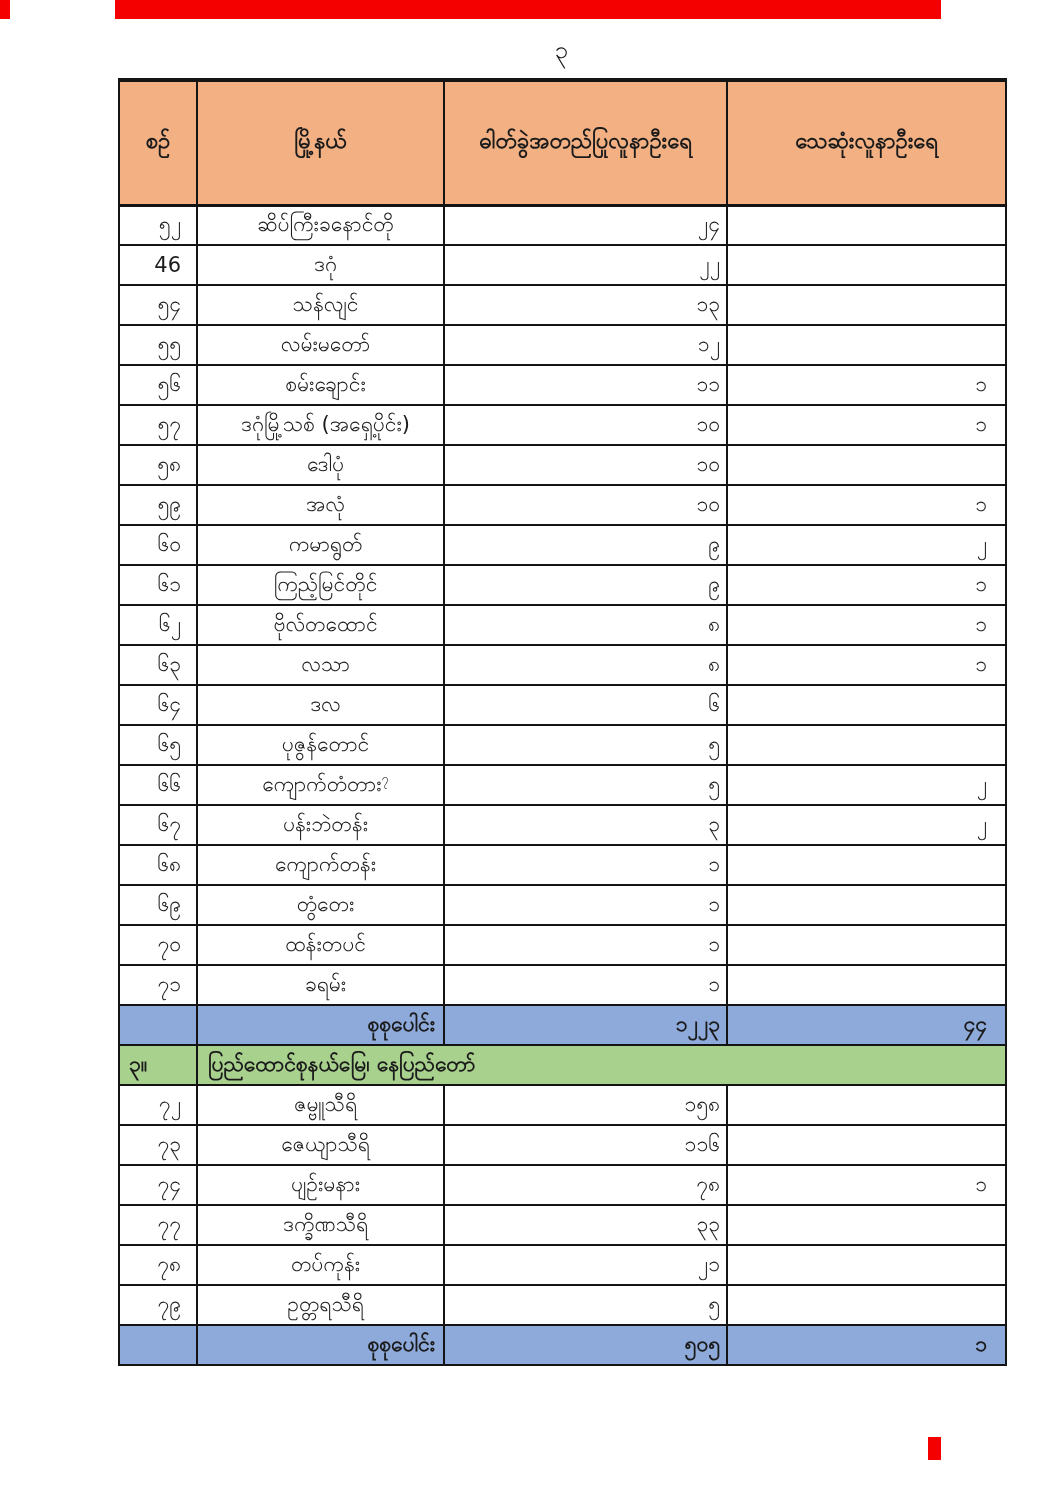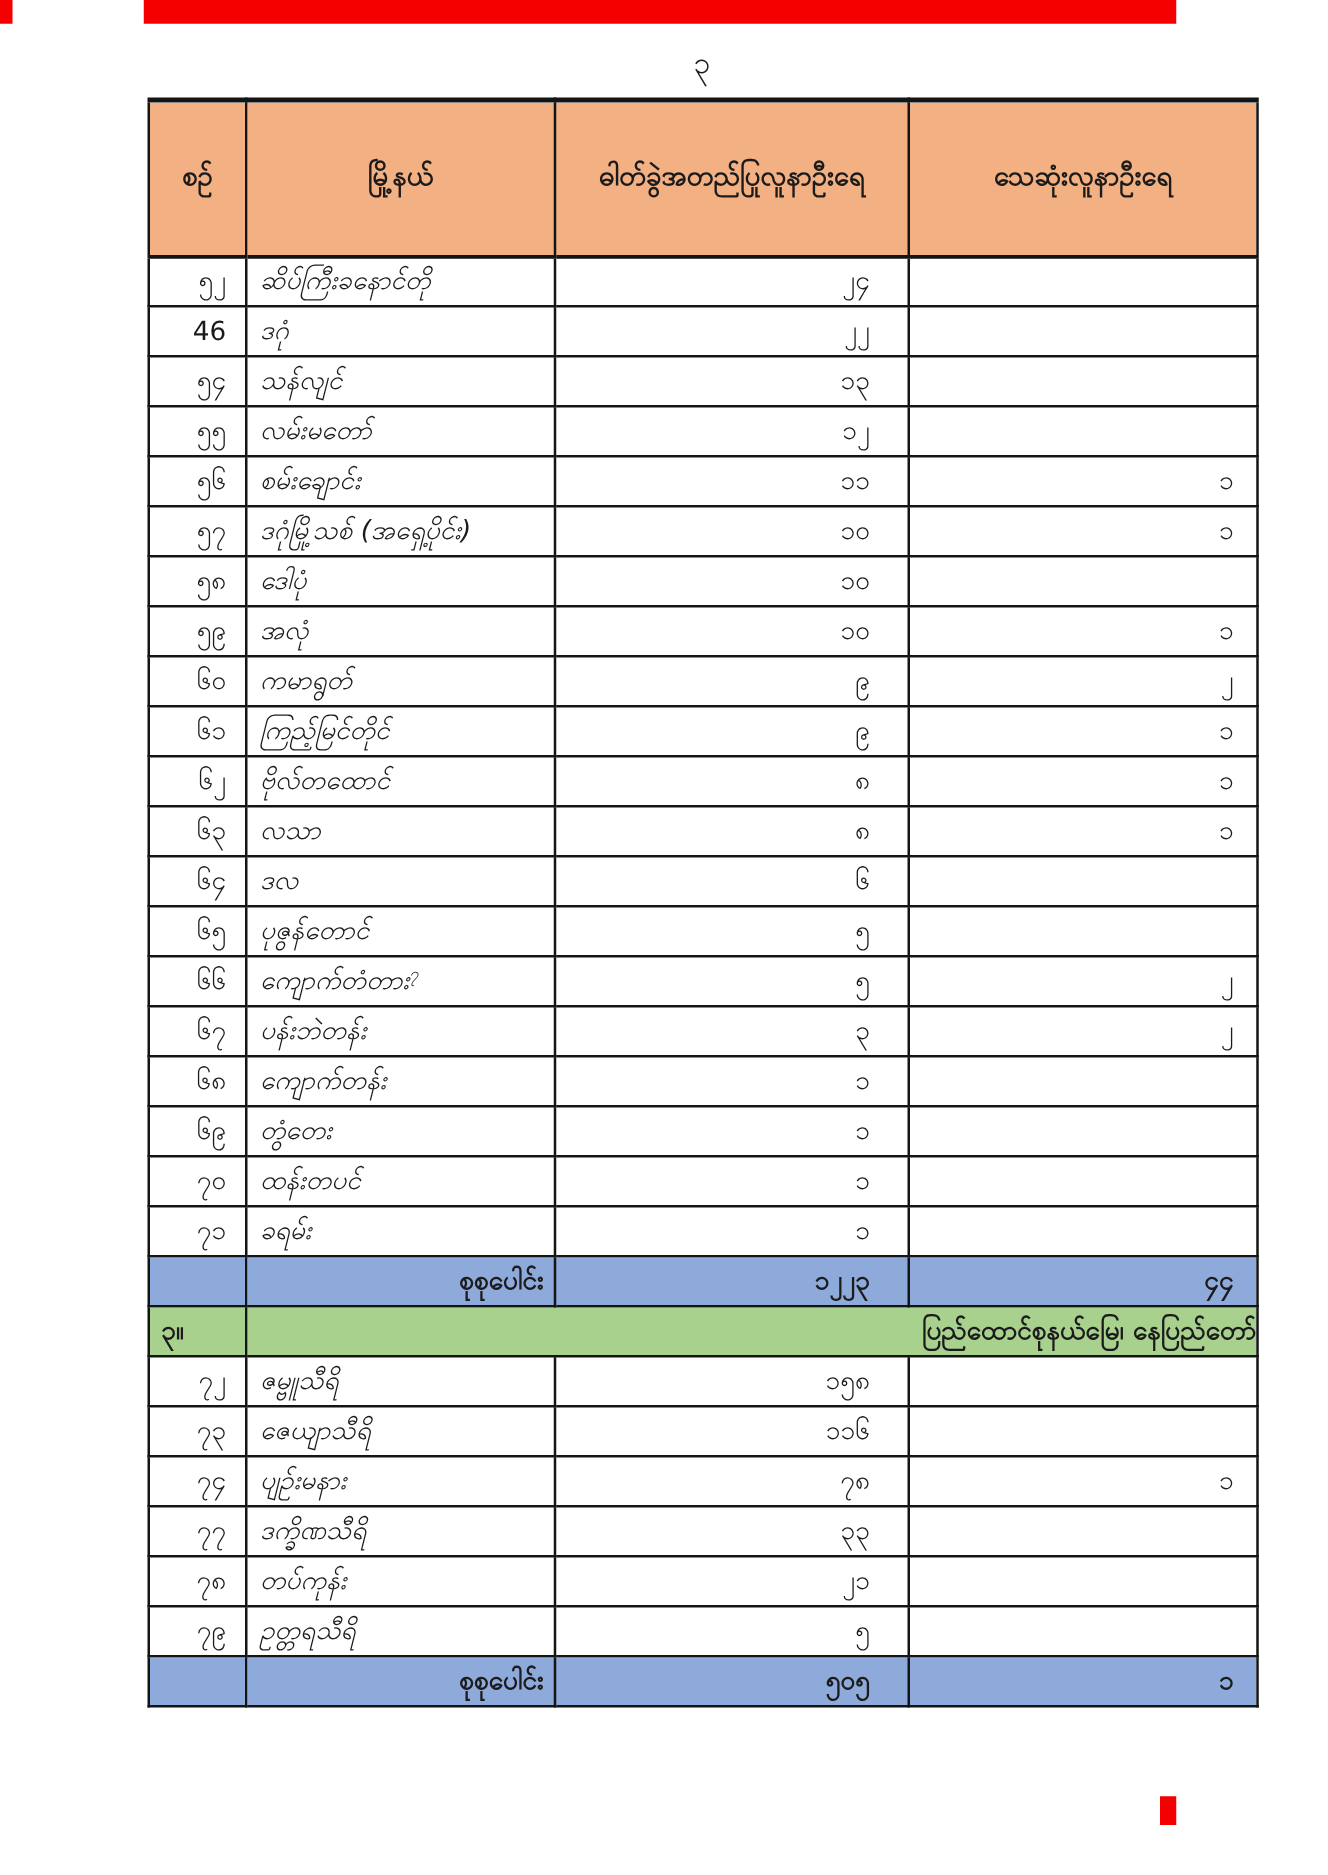--- a/index.html
+++ b/index.html
@@ -56,31 +56,31 @@
     font-weight: bold;
     text-align: center;
     padding: 0 4px;
     border-bottom-width: 3px;
   }
 
   tbody tr { height: 40px; }
   tbody td { font-size: 21px; padding: 0; }
 
   td.no         { text-align: right; padding-right: 15px; }
-  td.name       { text-align: left;  padding-left: 10px; font-style: italic; }
+  td.name       { text-align: center;  padding-left: 10px; }
   td.num        { text-align: right; }
-  td.confirmed  { padding-right: 30px; margin-left: 24px; }
+  td.confirmed  { padding-right: 6px; margin-left: 24px; }
   td.deaths     { padding-right: 18px; }
 
   tr.section-row td {
     background: #A9D18E;
     font-weight: bold;
   }
   td.sec-no    { text-align: left; padding-left: 9px; }
-  td.sec-title { text-align: right; padding-left: 10px; margin-left: 42px; }
+  td.sec-title { text-align: left; padding-left: 10px; margin-left: 42px; }
 
   tr.total-row td {
     background: #8EAADB;
     font-weight: bold;
   }
   td.total-label { text-align: right; padding-right: 8px; margin-top: 16px; }
 
   sup.note { font-size: 13px; line-height: 0; }
 </style>
 </head>

